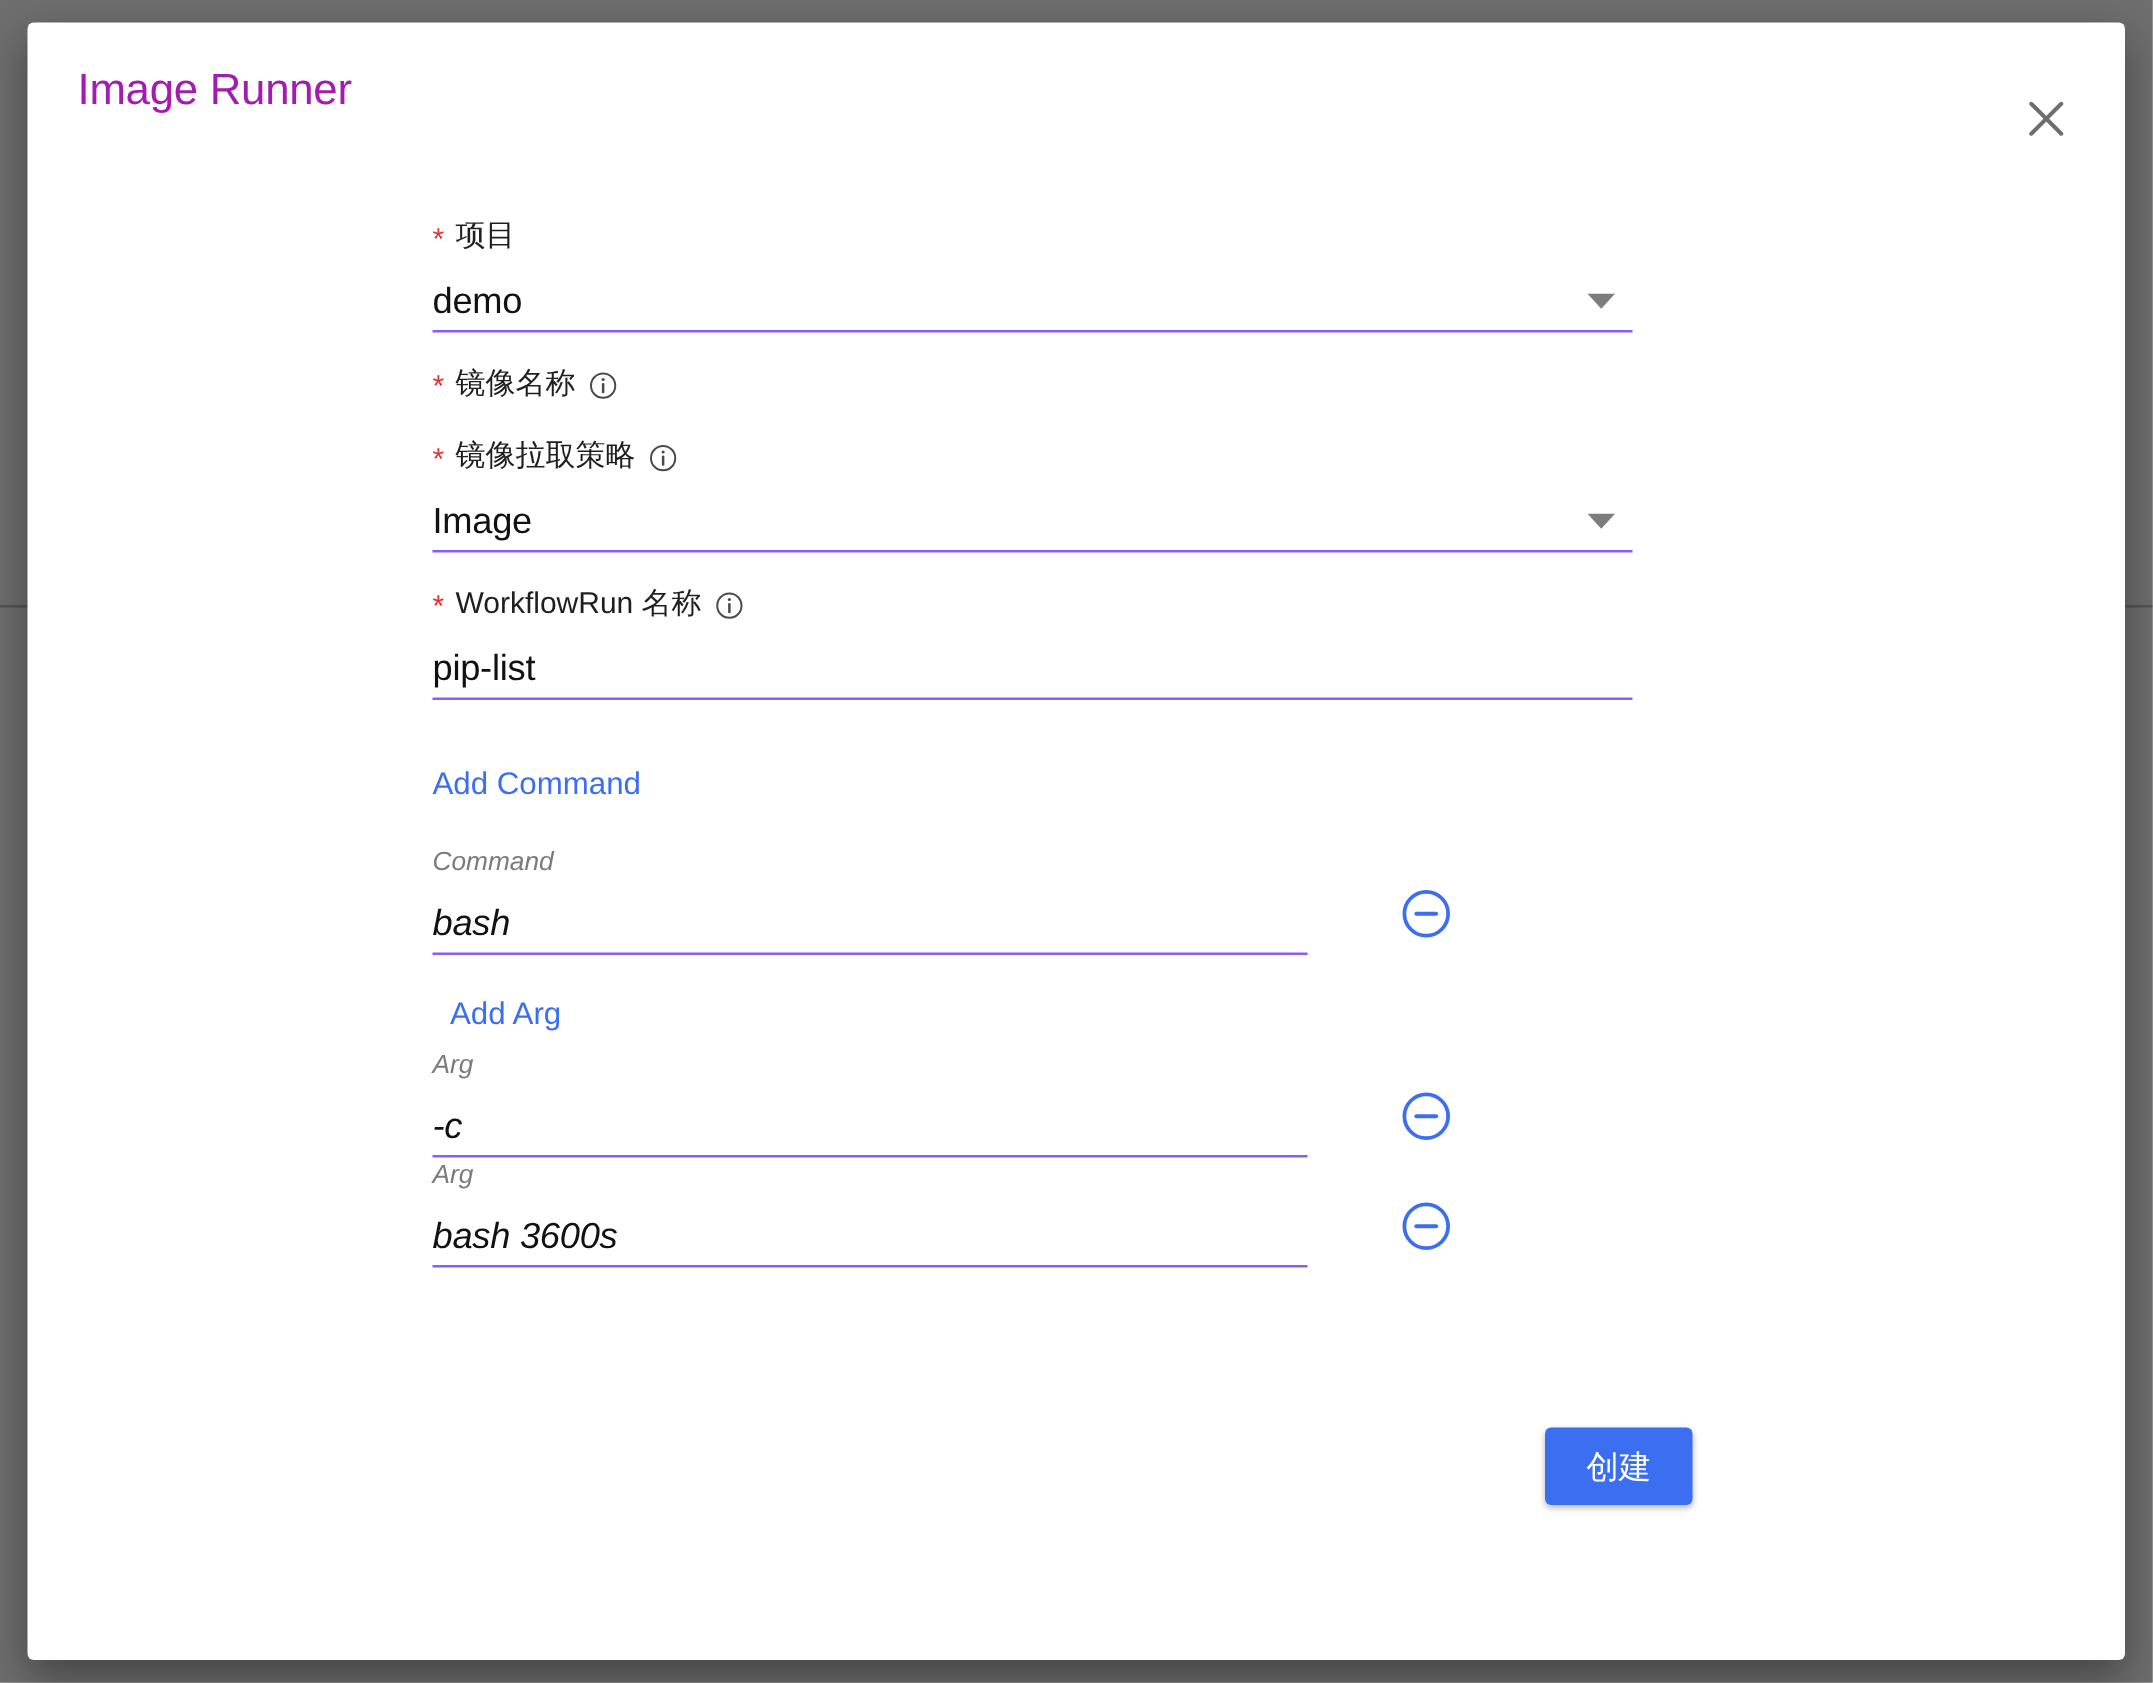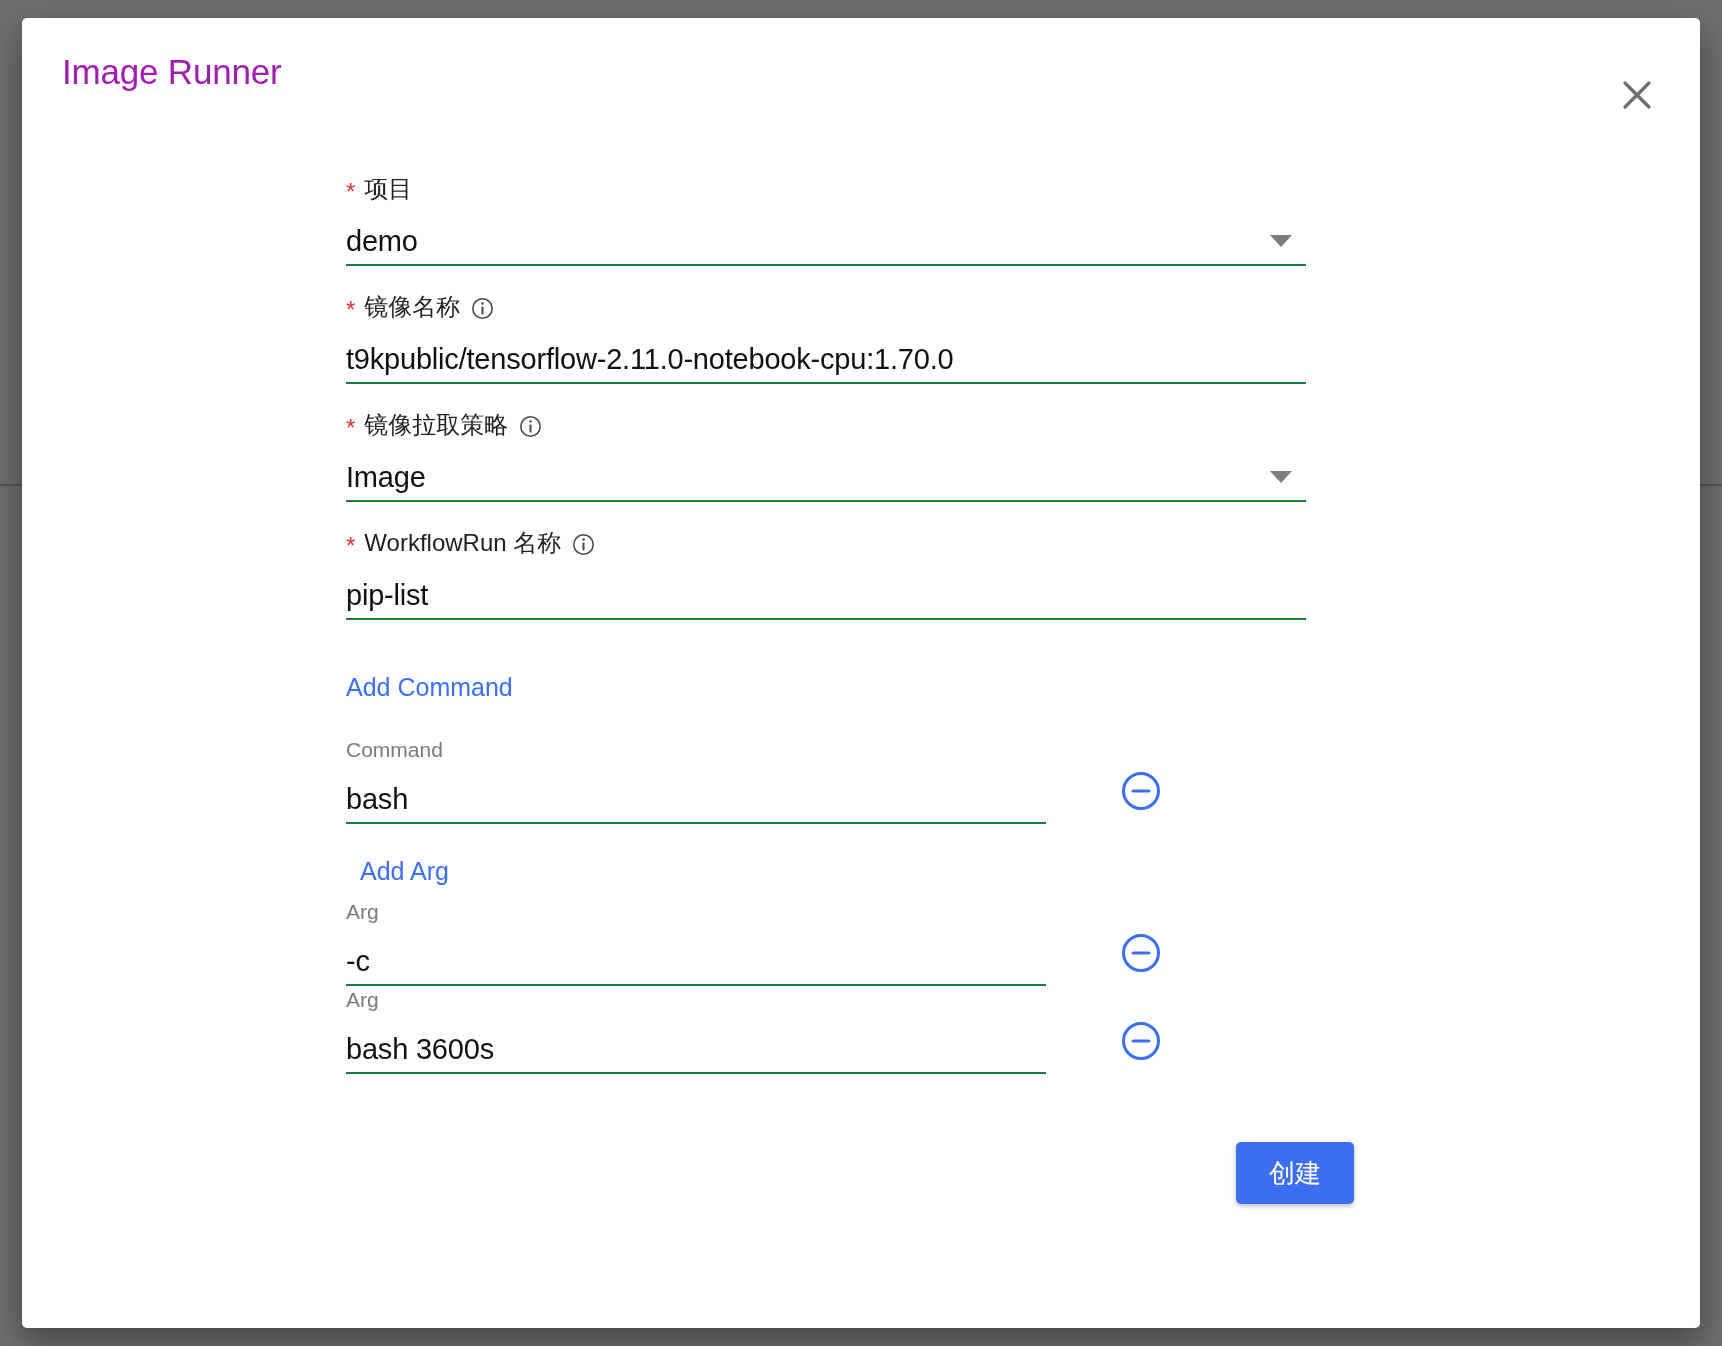--- a/index.html
+++ b/index.html
@@ -93,21 +93,21 @@
     margin-left: 11px;
     display: inline-flex;
     align-items: center;
     position: relative;
     top: 1px;
   }
 
   .control {
     position: relative;
     margin-top: 12px;
-    border-bottom: 2px solid #15803d;
+    border-bottom: 2px solid #8b5cf6;
     height: 46px;
     display: flex;
     align-items: center;
   }
   .control .value {
     font-size: 29px;
     color: #111;
     line-height: 34px;
     letter-spacing: -0.2px;
   }
@@ -136,20 +136,21 @@
 
   .sub-label {
     font-size: 21px;
     color: #7b7b7b;
     line-height: 28px;
   }
 
   .repeat-row {
     position: relative;
     width: 960px;
+    font-style: italic;
   }
   .repeat-row .field-body { width: 700px; }
   .repeat-row .control { width: 700px; }
 
   .remove-button {
     position: absolute;
     right: 144px;
     top: 34px;
     width: 42px;
     height: 42px;
@@ -219,23 +220,20 @@
         <span class="req-star">*</span>
         <span>镜像名称</span>
         <span class="info-icon">
           <svg width="23" height="23" viewBox="0 0 23 23">
             <circle cx="11.5" cy="11.5" r="9.7" fill="none" stroke="#4a4a4a" stroke-width="1.6"></circle>
             <circle cx="11.5" cy="6.6" r="1.25" fill="#4a4a4a"></circle>
             <rect x="10.5" y="9.4" width="2" height="8.2" rx="0.9" fill="#4a4a4a"></rect>
           </svg>
         </span>
       </div>
-      <div class="control">
-        <span class="value">t9kpublic/tensorflow-2.11.0-notebook-cpu:1.70.0</span>
-      </div>
     </div>
 
     <div class="field">
       <div class="field-label">
         <span class="req-star">*</span>
         <span>镜像拉取策略</span>
         <span class="info-icon">
           <svg width="23" height="23" viewBox="0 0 23 23">
             <circle cx="11.5" cy="11.5" r="9.7" fill="none" stroke="#4a4a4a" stroke-width="1.6"></circle>
             <circle cx="11.5" cy="6.6" r="1.25" fill="#4a4a4a"></circle>

